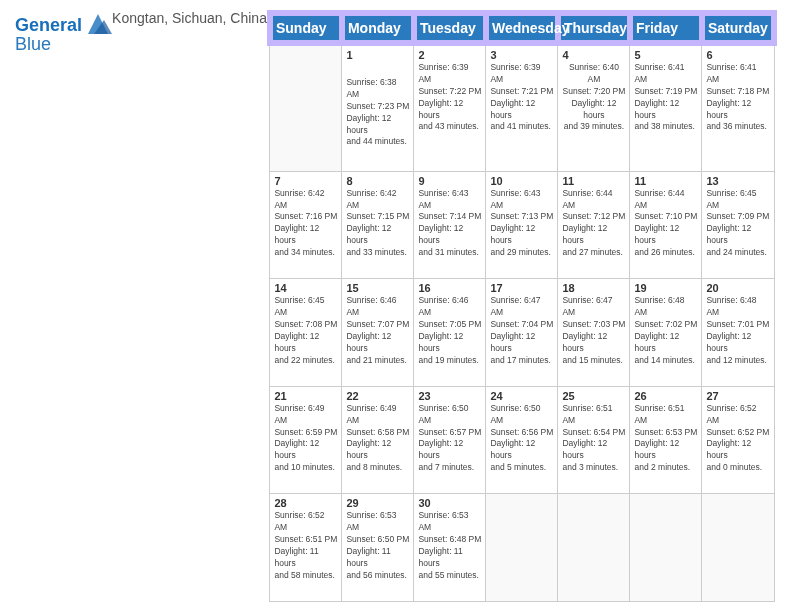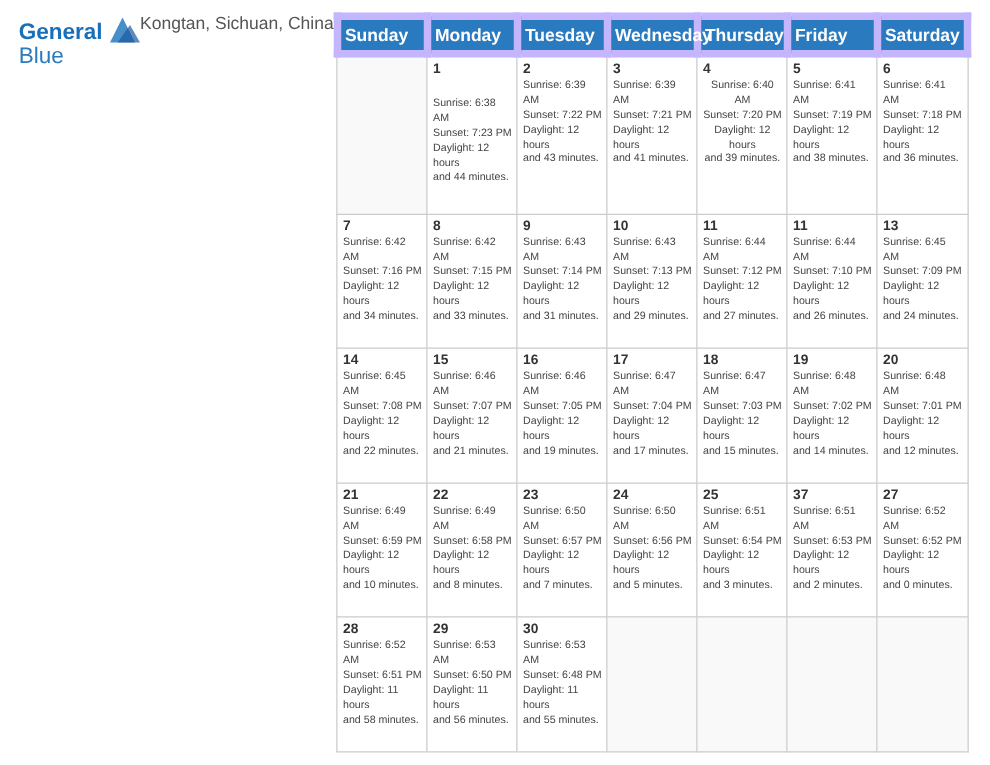--- a/index.html
+++ b/index.html
@@ -312,21 +312,21 @@
 and 5 minutes.</div>
           </td>
           <td>
             <span class="day-num">25</span>
             <div class="day-info" style="white-space: pre-line;">Sunrise: 6:51 AM
 Sunset: 6:54 PM
 Daylight: 12 hours
 and 3 minutes.</div>
           </td>
           <td>
-            <span class="day-num">37</span>
+            <span class="day-num">26</span>
             <div class="day-info" style="white-space: pre-line;">Sunrise: 6:51 AM
 Sunset: 6:53 PM
 Daylight: 12 hours
 and 2 minutes.</div>
           </td>
           <td>
             <span class="day-num">27</span>
             <div class="day-info" style="white-space: pre-line;">Sunrise: 6:52 AM
 Sunset: 6:52 PM
 Daylight: 12 hours

